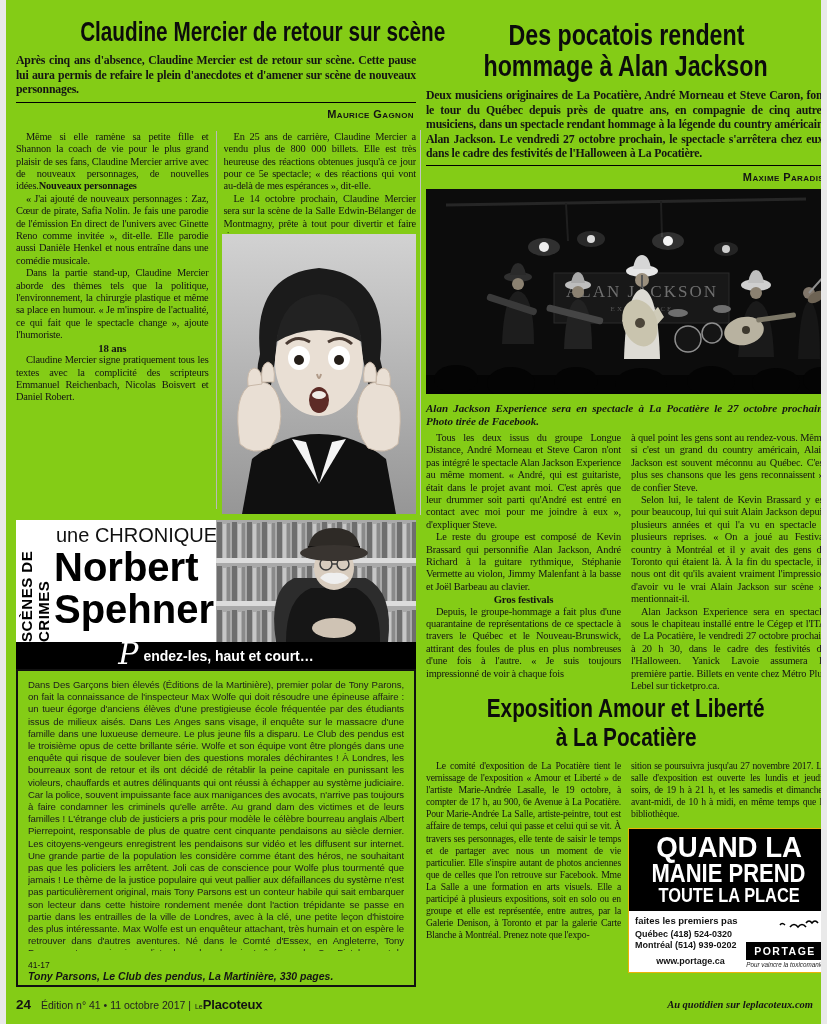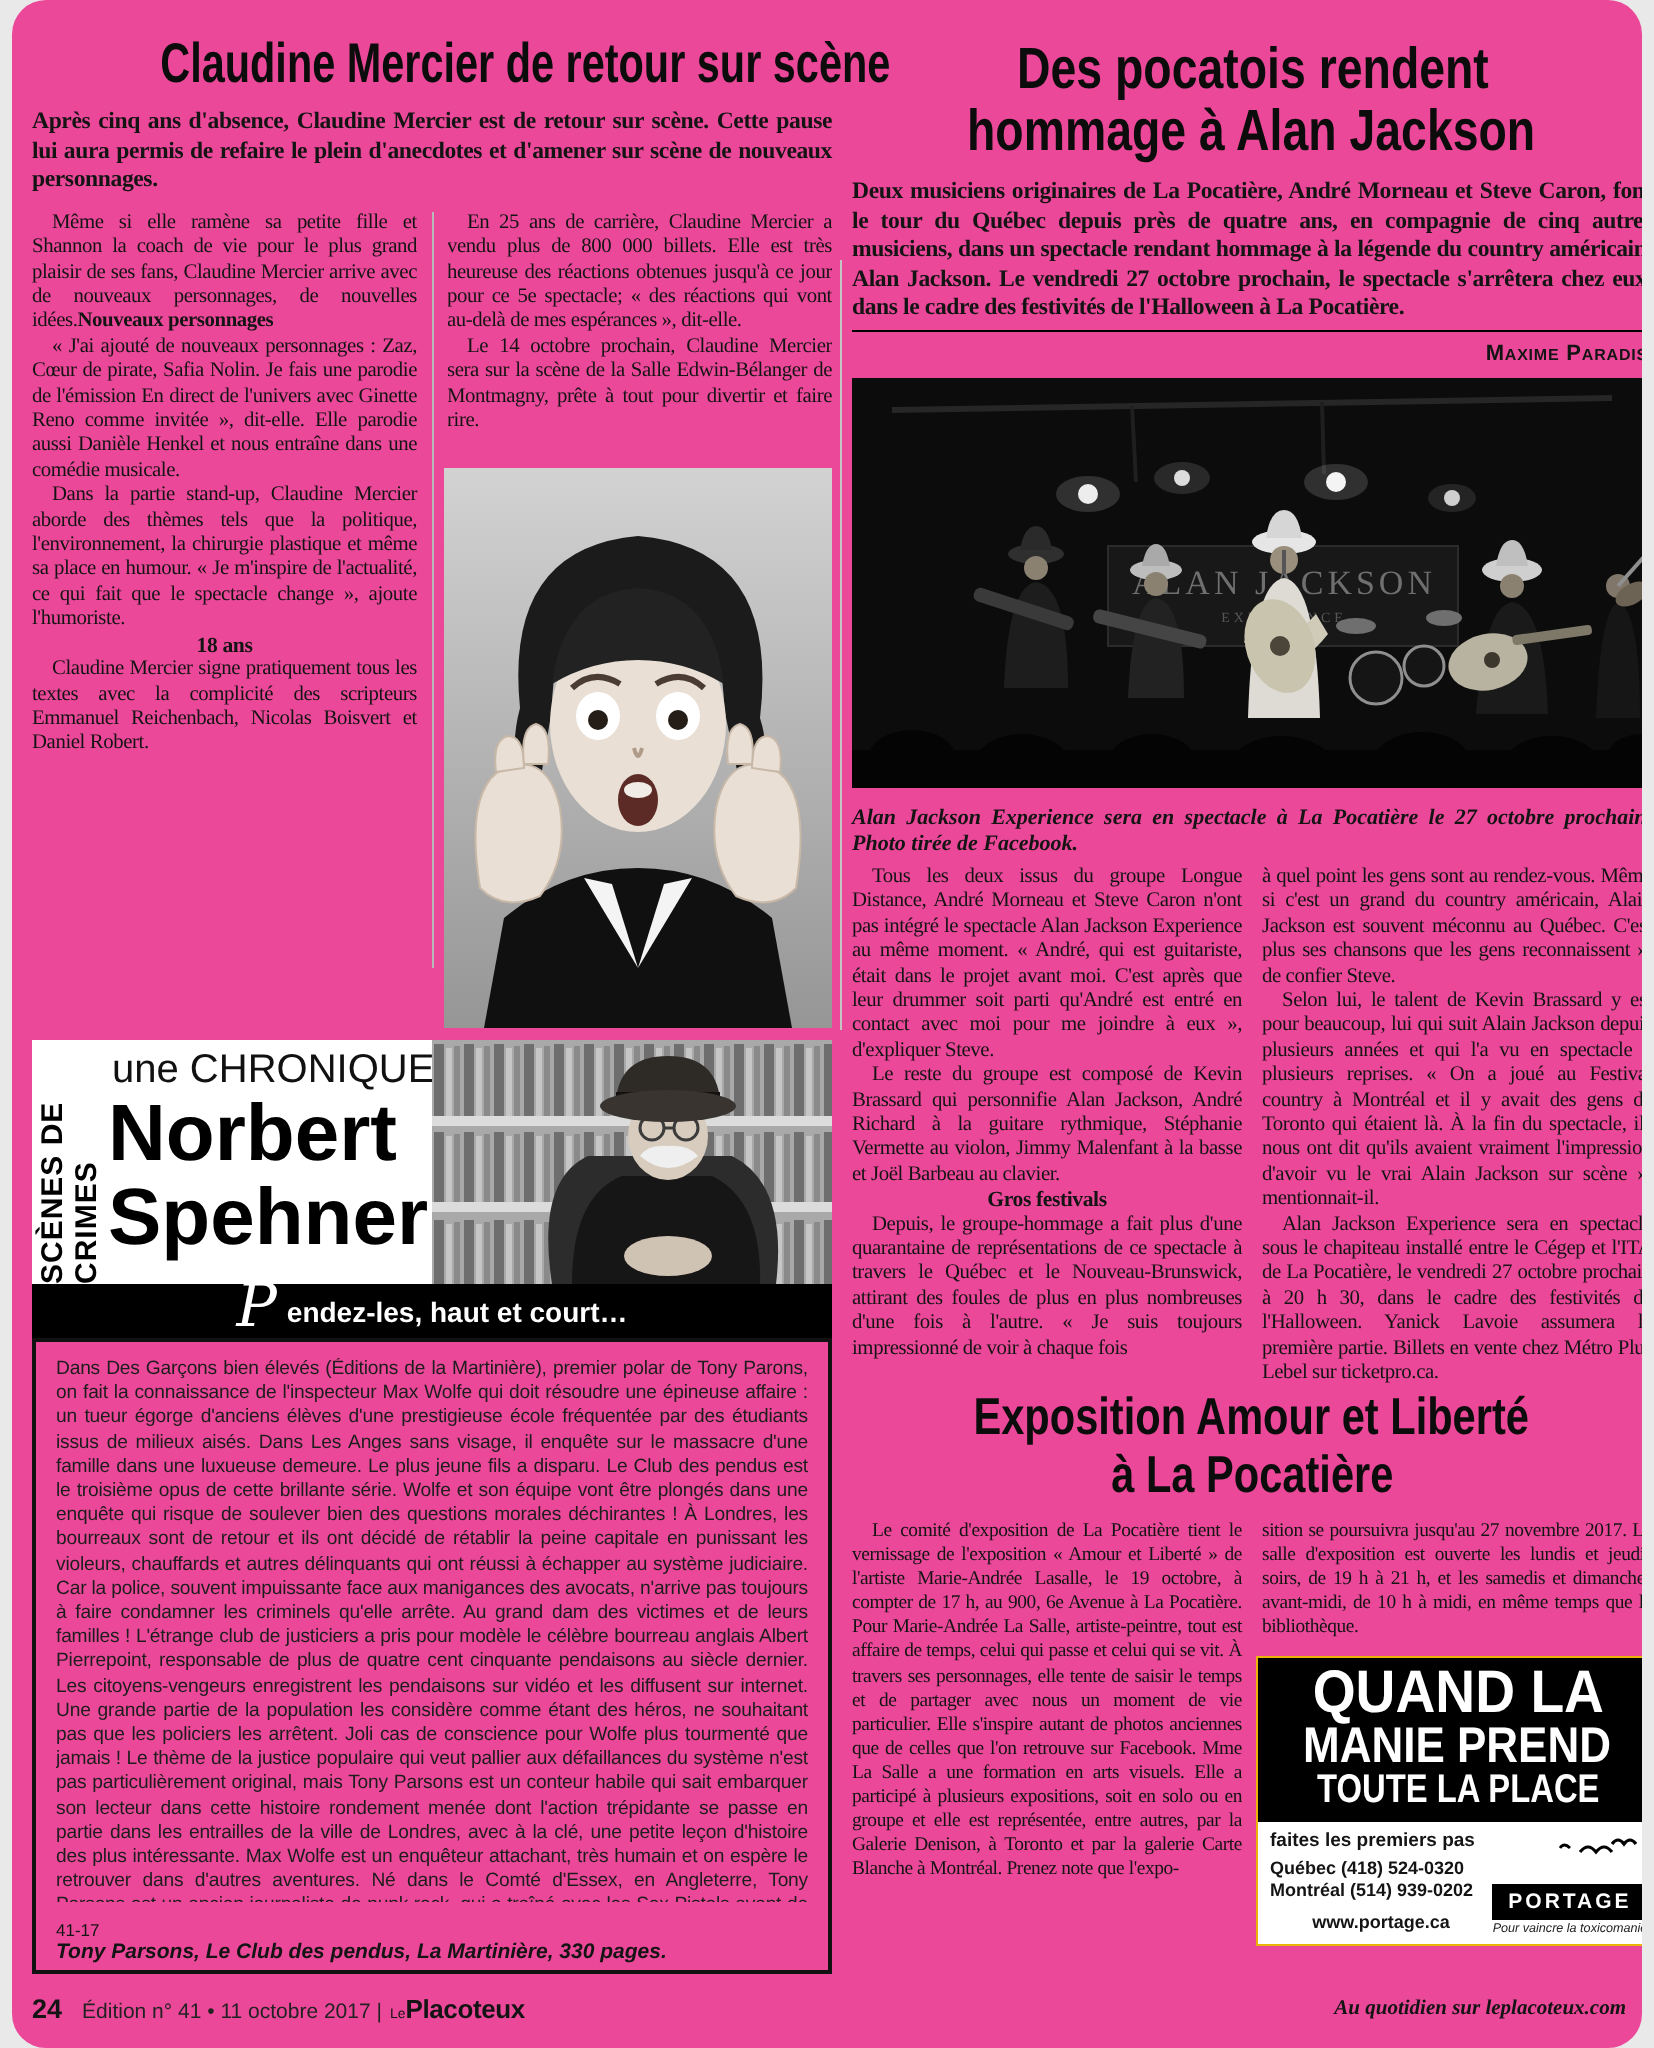--- a/index.html
+++ b/index.html
@@ -1,17 +1,17 @@
 <!DOCTYPE html>
 <html lang="fr"><head>
 <meta charset="utf-8">
 <style>
   html,body{margin:0;padding:0;background:#e9e9e9;}
-  .page{position:relative;width:815px;height:1024px;background:#ec4899;margin:0 auto;
-        font-family:"Liberation Serif",serif;color:#141414;overflow:hidden;border-radius:17px;}
+  .page{position:relative;width:815px;height:1024px;background:#84cc16;margin:0 auto;
+        font-family:"Liberation Serif",serif;color:#141414;overflow:hidden;}
   
   .headline{font-family:"Liberation Sans",sans-serif;font-weight:700;text-align:center;
             color:#0c0c0c;margin:0;}
   .hl-inner{display:inline-block;white-space:nowrap;transform-origin:center;}
   .lede{font-weight:700;font-size:11.8px;line-height:14.6px;letter-spacing:-0.2px;
         text-align:justify;margin:6px 0 0 0;}
   .byline-bar{border-top:1.5px solid #000;margin-top:5px;padding:1px 2px 0 0;text-align:right;}
   .byline{font-family:"Liberation Sans",sans-serif;font-weight:700;font-size:11px;
           font-variant:small-caps;letter-spacing:.4px;}
   .cols{display:flex;overflow:hidden;}
@@ -103,20 +103,23 @@
 </head>
 <body>
 
 <div class="page">
 
   <div class="vdivider"></div>
 
   <section id="mercier">
     <h1 class="headline"><span class="hl-inner">Claudine Mercier de retour sur scène</span></h1>
     <p class="lede">Après cinq ans d'absence, Claudine Mercier est de retour sur scène. Cette pause lui aura permis de refaire le plein d'anecdotes et d'amener sur scène de nouveaux personnages.</p>
+    <div class="byline-bar">
+      <span class="byline">Maurice Gagnon</span>
+    </div>
     <div class="cols bodytext">
       <div class="col">
         <p><span>Même si elle ramène sa petite fille et Shannon la coach de vie pour le plus grand plaisir de ses fans, Claudine Mercier arrive avec de nouveaux personnages, de nouvelles idées.</span><b>Nouveaux personnages</b></p>
         <p>« J'ai ajouté de nouveaux personnages : Zaz, Cœur de pirate, Safia Nolin. Je fais une parodie de l'émission En direct de l'univers avec Ginette Reno comme invitée », dit-elle. Elle parodie aussi Danièle Henkel et nous entraîne dans une comédie musicale.</p>
         <p>Dans la partie stand-up, Claudine Mercier aborde des thèmes tels que la politique, l'environnement, la chirurgie plastique et même sa place en humour. « Je m'inspire de l'actualité, ce qui fait que le spectacle change », ajoute l'humoriste.</p>
         <p class="subhead">18 ans</p>
         <p>Claudine Mercier signe pratiquement tous les textes avec la complicité des scripteurs Emmanuel Reichenbach, Nicolas Boisvert et Daniel Robert.</p>
       </div>
       <div class="col colrule">
         <div class="m-col2-text">

